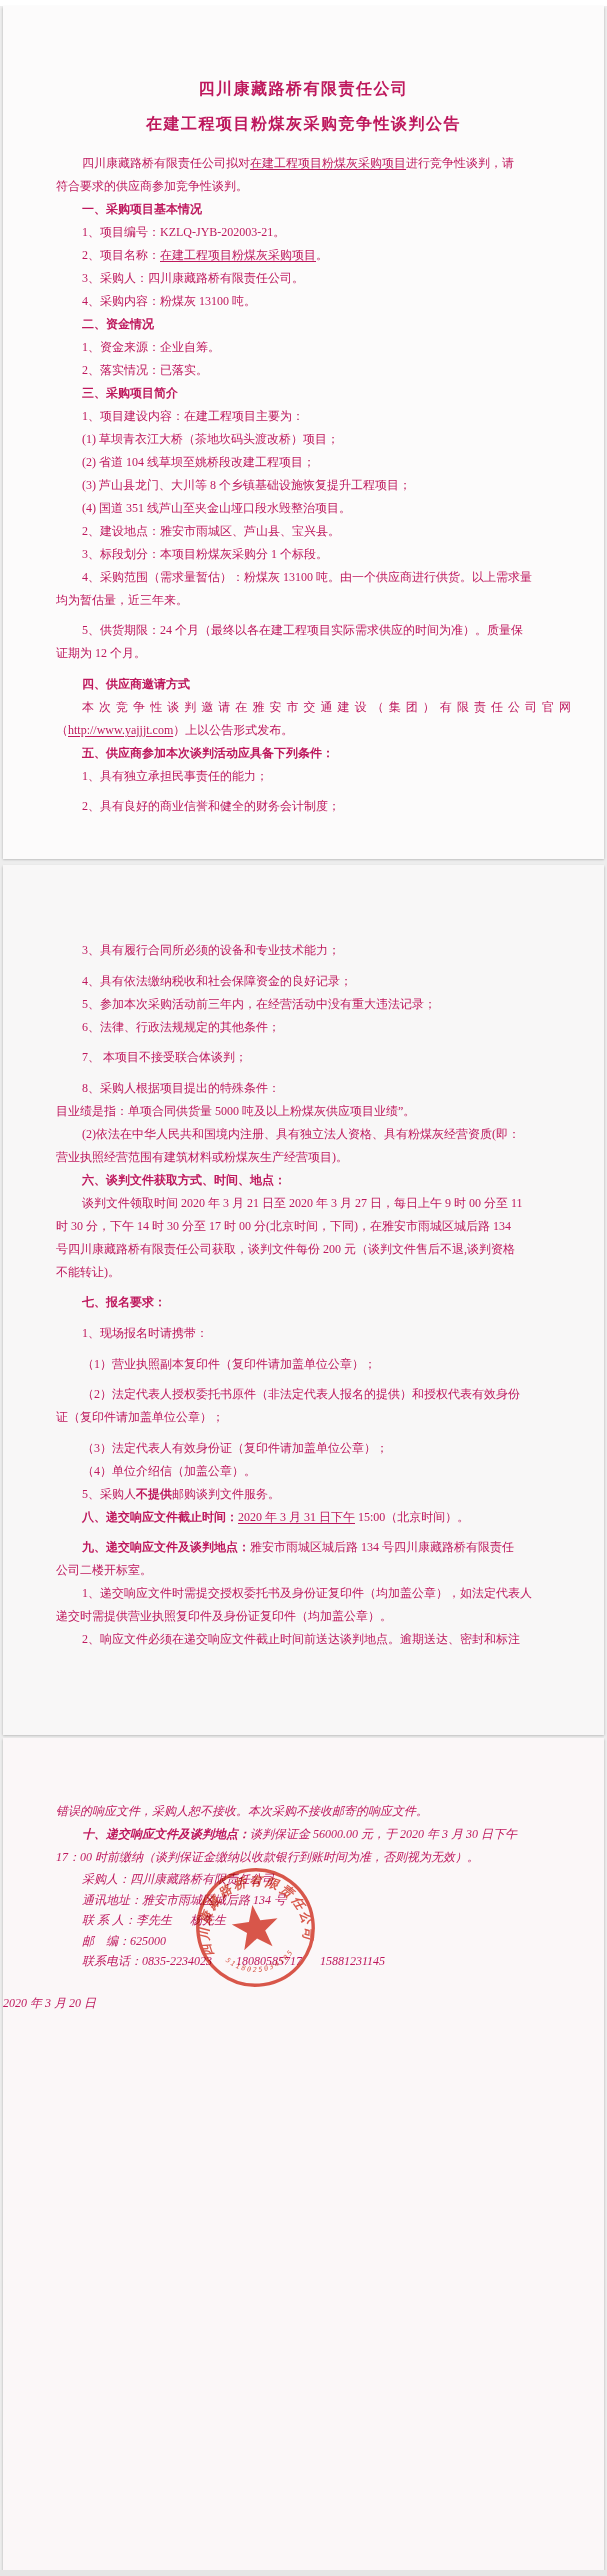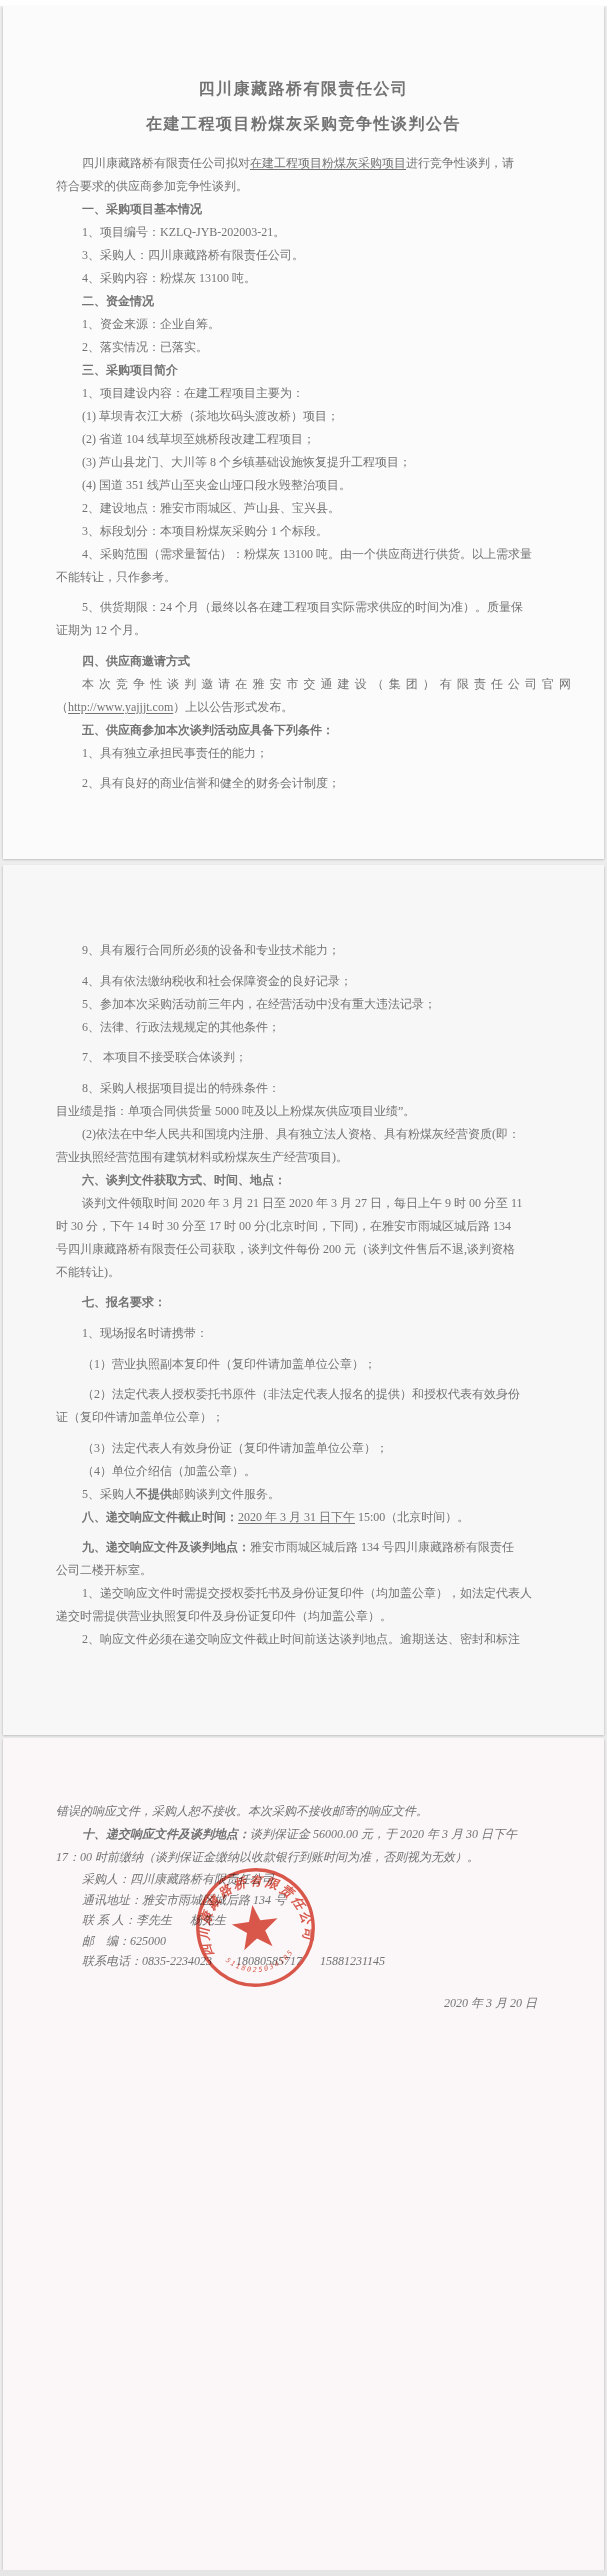--- a/index.html
+++ b/index.html
@@ -1,20 +1,20 @@
 <!DOCTYPE html>
 <html style="font-size:12px"><head>
 <meta charset="utf-8">
 <style>
   html,body{margin:0;padding:0;background:#ffffff;}
   #canvas{
     position:relative;width:607px;height:2576px;margin:0 auto;
     background:#ededed;overflow:hidden;
     font-family:"Liberation Serif","DejaVu Serif",serif;
-    color:#737373;
+    color:#be185d;
   }
   #canvas::before{content:"";position:absolute;left:0;top:0;width:607px;height:6px;background:#ffffff;}
   .page{position:absolute;left:3px;width:601px;box-shadow:0 0.8px 2.3px rgba(0,0,0,.28);}
   .page-1{top:6px;height:853px;background:#fcfbfb;}
   .page-2{top:865px;height:870px;background:#f8f7f7;}
   .page-3{top:1738px;height:964px;background:#fbf7f8;font-style:italic;}
   .content{position:relative;width:100%;height:100%;overflow:hidden;}
   .p1-pad{padding-top:65px;}
   .p2-pad{padding-top:74px;}
   .p3-pad{padding-top:62px;}
@@ -24,21 +24,21 @@
   }
   .title-block{margin-bottom:10.6px;}
   p.line{
     margin:0;padding-left:53px;padding-right:30px;
     font-size:12px;line-height:23px;white-space:pre;
   }
   p.line.ind{padding-left:79px;}
   p.line.tight{line-height:20.5px;}
   p.line.gap{margin-top:7.6px;}
   p.line.gap-lg{margin-top:20px;}
-  p.line.right{text-align:right;padding-right:67px;padding-left:0;}
+  p.line.right{padding-right:67px;padding-left:0;}
   p.line.spread{letter-spacing:0.42em;}
   .b{font-weight:bold;}
   .u{text-decoration:underline;text-underline-offset:2.3px;}
   .seal{
     position:absolute;left:188px;top:125px;width:129px;height:129px;
     opacity:.85;mix-blend-mode:multiply;pointer-events:none;
     transform:rotate(-8deg);
   }
   .bottom-strip{position:absolute;left:0;top:2570px;width:607px;height:6px;background:#e6e6e6;}
 </style>
@@ -51,51 +51,52 @@
     <div class="content p1-pad">
       <div class="title-block">
         <p class="title">四川康藏路桥有限责任公司</p>
         <p class="title">在建工程项目粉煤灰采购竞争性谈判公告</p>
       </div>
       <div>
           <p class="line ind"><span>四川康藏路桥有限责任公司拟对</span><span class="u">在建工程项目粉煤灰采购项目</span><span>进行竞争性谈判，请</span></p>
           <p class="line"><span>符合要求的供应商参加竞争性谈判。</span></p>
           <p class="line ind"><span class="b">一、采购项目基本情况</span></p>
           <p class="line ind"><span>1、项目编号：KZLQ-JYB-202003-21。</span></p>
+          <p class="line ind"><span>2、项目名称：</span><span class="u">在建工程项目粉煤灰采购项目</span><span>。</span></p>
           <p class="line ind"><span>3、采购人：四川康藏路桥有限责任公司。</span></p>
           <p class="line ind"><span>4、采购内容：粉煤灰 13100 吨。</span></p>
           <p class="line ind"><span class="b">二、资金情况</span></p>
           <p class="line ind"><span>1、资金来源：企业自筹。</span></p>
           <p class="line ind"><span>2、落实情况：已落实。</span></p>
           <p class="line ind"><span class="b">三、采购项目简介</span></p>
           <p class="line ind"><span>1、项目建设内容：在建工程项目主要为：</span></p>
           <p class="line ind"><span>(1) 草坝青衣江大桥（茶地坎码头渡改桥）项目；</span></p>
           <p class="line ind"><span>(2) 省道 104 线草坝至姚桥段改建工程项目；</span></p>
           <p class="line ind"><span>(3) 芦山县龙门、大川等 8 个乡镇基础设施恢复提升工程项目；</span></p>
           <p class="line ind"><span>(4) 国道 351 线芦山至夹金山垭口段水毁整治项目。</span></p>
           <p class="line ind"><span>2、建设地点：雅安市雨城区、芦山县、宝兴县。</span></p>
           <p class="line ind"><span>3、标段划分：本项目粉煤灰采购分 1 个标段。</span></p>
           <p class="line ind"><span>4、采购范围（需求量暂估）：粉煤灰 13100 吨。由一个供应商进行供货。以上需求量</span></p>
-          <p class="line"><span>不能转让，只作参考。</span></p>
+          <p class="line"><span>均为暂估量，近三年来。</span></p>
           <p class="line ind gap"><span>5、供货期限：24 个月（最终以各在建工程项目实际需求供应的时间为准）。质量保</span></p>
           <p class="line"><span>证期为 12 个月。</span></p>
           <p class="line ind gap"><span class="b">四、供应商邀请方式</span></p>
           <p class="line ind spread"><span>本次竞争性谈判邀请在雅安市交通建设（集团）有限责任公司官网</span></p>
           <p class="line"><span>（</span><span class="u">http://www.yajjjt.com</span><span>）上以公告形式发布。</span></p>
           <p class="line ind"><span class="b">五、供应商参加本次谈判活动应具备下列条件：</span></p>
           <p class="line ind"><span>1、具有独立承担民事责任的能力；</span></p>
           <p class="line ind gap"><span>2、具有良好的商业信誉和健全的财务会计制度；</span></p>
         </div>
     </div>
   </div>
 
   <div class="page page-2">
     <div class="content p2-pad">
       <div>
-          <p class="line ind"><span>9、具有履行合同所必须的设备和专业技术能力；</span></p>
+          <p class="line ind"><span>3、具有履行合同所必须的设备和专业技术能力；</span></p>
           <p class="line ind gap"><span>4、具有依法缴纳税收和社会保障资金的良好记录；</span></p>
           <p class="line ind"><span>5、参加本次采购活动前三年内，在经营活动中没有重大违法记录；</span></p>
           <p class="line ind"><span>6、法律、行政法规规定的其他条件；</span></p>
           <p class="line ind gap"><span>7、 本项目不接受联合体谈判；</span></p>
           <p class="line ind gap"><span>8、采购人根据项目提出的特殊条件：</span></p>
           <p class="line"><span>目业绩是指：单项合同供货量 5000 吨及以上粉煤灰供应项目业绩”。</span></p>
           <p class="line ind"><span>(2)依法在中华人民共和国境内注册、具有独立法人资格、具有粉煤灰经营资质(即：</span></p>
           <p class="line"><span>营业执照经营范围有建筑材料或粉煤灰生产经营项目)。</span></p>
           <p class="line ind"><span class="b">六、谈判文件获取方式、时间、地点：</span></p>
           <p class="line ind"><span>谈判文件领取时间 2020 年 3 月 21 日至 2020 年 3 月 27 日，每日上午 9 时 00 分至 11</span></p>

